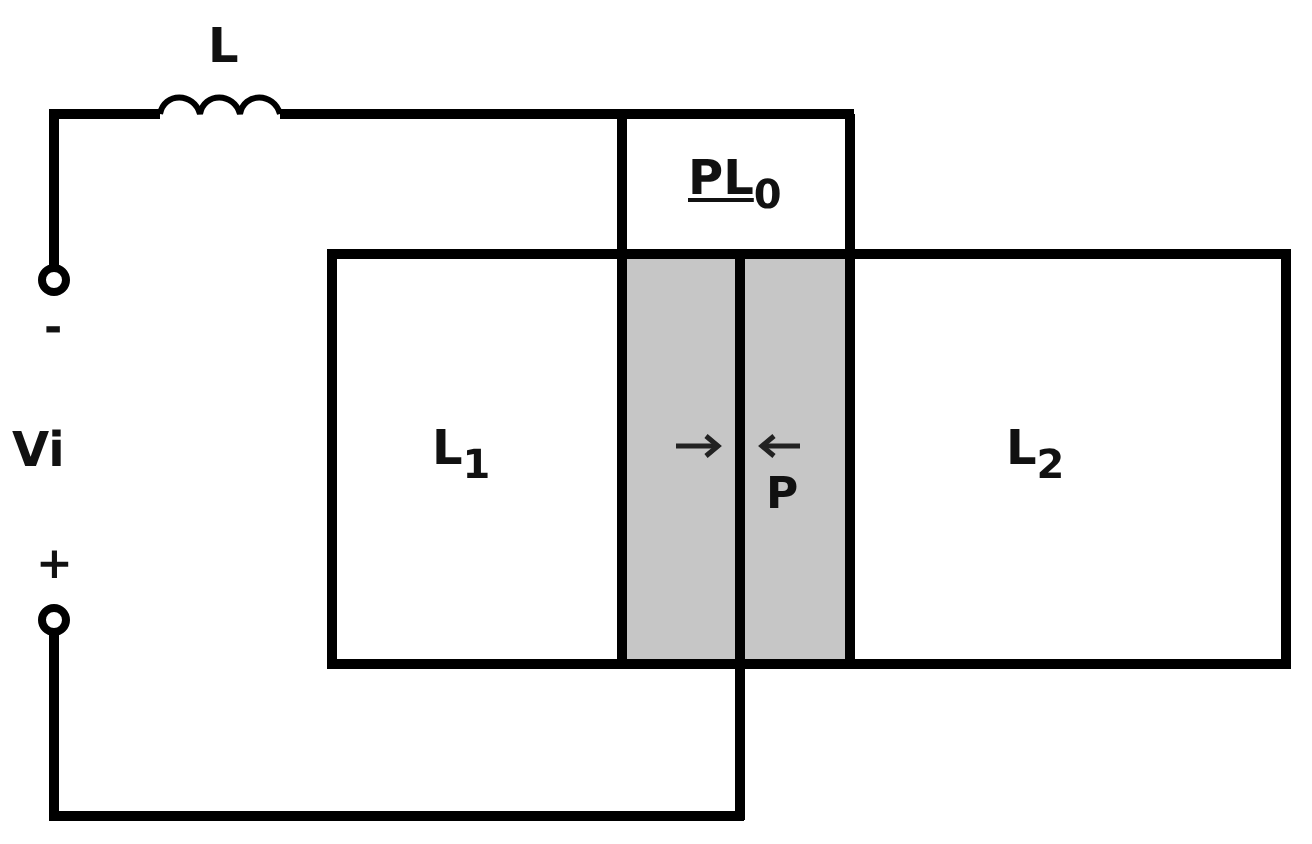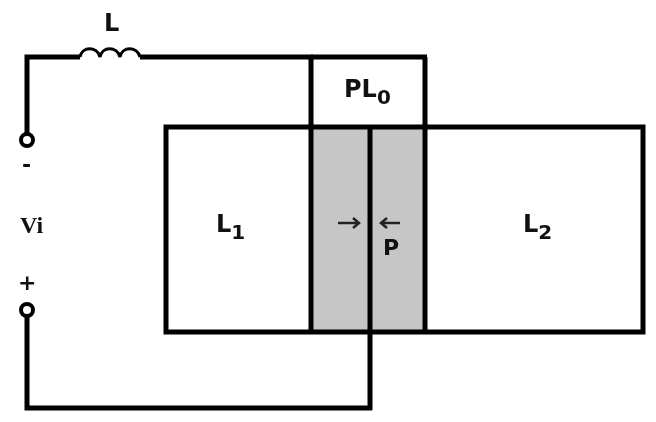--- a/index.html
+++ b/index.html
@@ -41,39 +41,39 @@
   <g>
     <line x1="382" y1="223" x2="400" y2="223" stroke="#222" stroke-width="2.5"></line>
     <polyline points="387,218 381,223 387,228" fill="none" stroke="#222" stroke-width="2.5"></polyline>
   </g>
 </svg>
 
 <div class="lbl" style="left:104px; top:11px;">
   <span>L</span>
 </div>
 
-<div class="lbl" style="left:344px; top:77px;">
+<div class="lbl" style="left:344px; top:77px;text-decoration:underline;">
   <span>PL</span><sub>0</sub>
 </div>
 
 <div class="lbl" style="left:22px; top:154px; font-size:22px;">
   <span>-</span>
 </div>
 
-<div class="lbl" style="left:20px; top:213px;font-family:Liberation Serif, serif;">
+<div class="lbl" style="left:6px; top:213px;">
   <span>Vi</span>
 </div>
 
 <div class="lbl" style="left:18px; top:272px; font-size:22px;">
   <span>+</span>
 </div>
 
 <div class="lbl" style="left:216px; top:212px;">
   <span>L</span><sub>1</sub>
 </div>
 
-<div class="lbl" style="left:503px; top:212px;margin-left:20px;">
+<div class="lbl" style="left:503px; top:212px;">
   <span>L</span><sub>2</sub>
 </div>
 
 <div class="lbl" style="left:383px; top:237px; font-size:22px;">
   <span>P</span>
 </div>
 
 </body></html>

